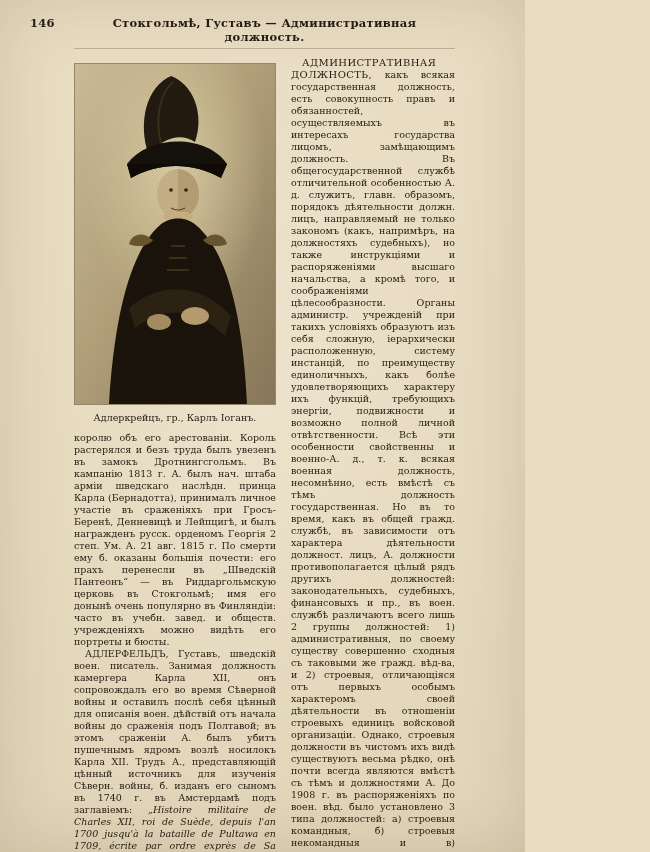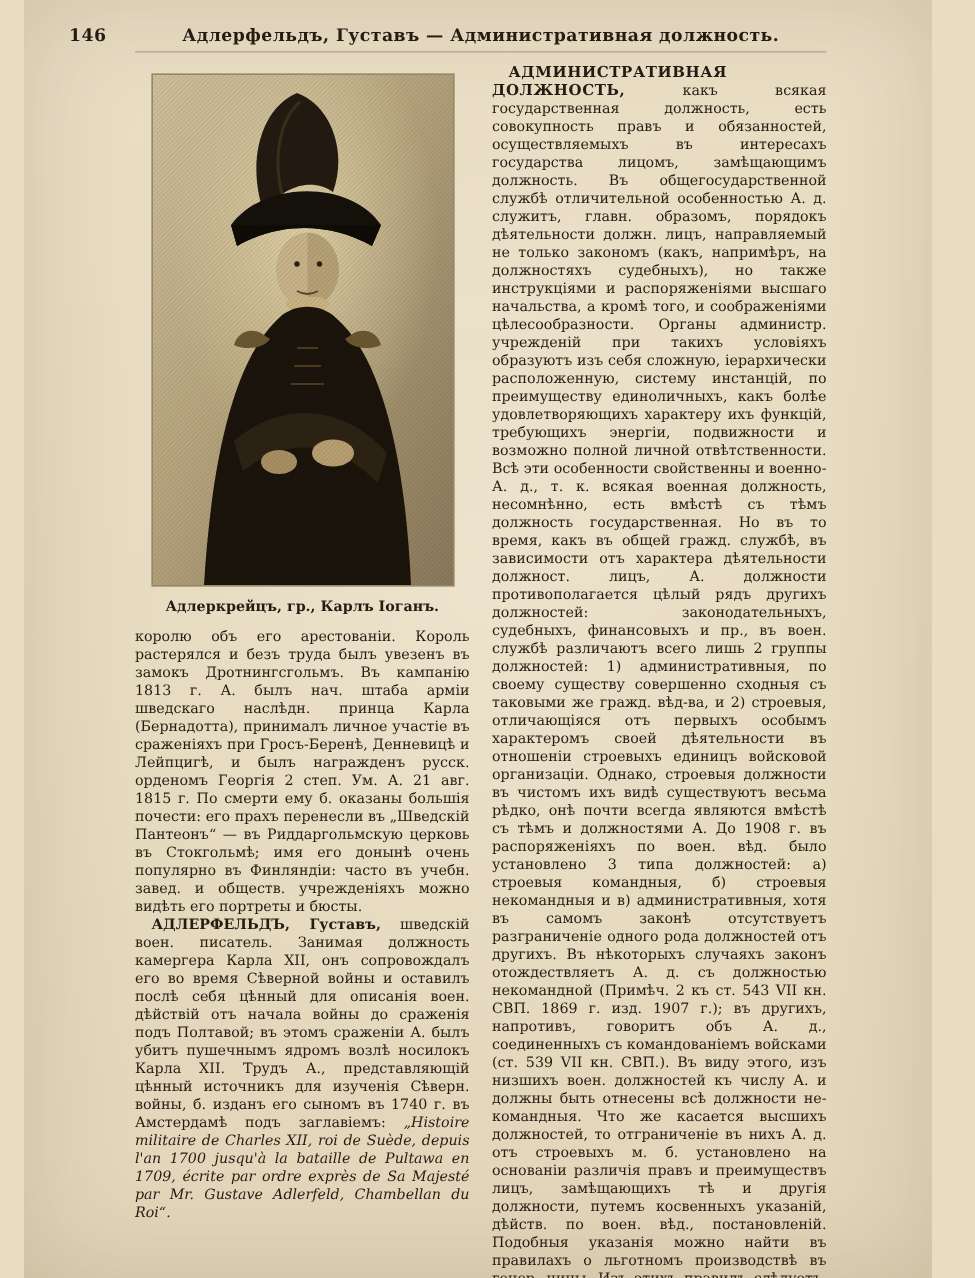--- a/index.html
+++ b/index.html
@@ -9,29 +9,28 @@
   body {
     width: 650px;
     height: 852px;
     background: #e8dcc3;
     font-family: "DejaVu Serif", "Liberation Serif", serif;
     color: #241c12;
     overflow: hidden;
   }
   .page {
     box-sizing: border-box;
-    width: 605px;
+    width: 525px;
     height: 852px;
     padding: 16px 70px 10px 74px;
     background:
       radial-gradient(ellipse at 50% 45%, rgba(255,252,240,0.25) 0%, rgba(0,0,0,0) 55%),
       linear-gradient(180deg, #e9ddc4 0%, #e6dabf 60%, #e2d5b9 100%);
     box-shadow: inset 0 0 70px rgba(90,70,40,0.18);
     position: relative;
-    margin-left: 16px;
   }
   .page-header {
     position: relative;
     text-align: center;
     font-weight: bold;
     font-size: 11.5px;
     letter-spacing: 0.3px;
     padding-bottom: 4px;
     margin-bottom: 8px;
     border-bottom: 1px solid rgba(60,45,25,0.25);
@@ -68,41 +67,40 @@
     display: inline-block;
     border: 1px solid #97876a;
     line-height: 0;
     background: #bfae88;
   }
   figcaption {
     margin-top: 5px;
     font-size: 9.5px;
     text-align: center;
     line-height: 12px;
-    font-weight: bold;
   }
   b.entry-title {
-    font-weight: bold;
+    font-weight: normal;
   }
   b.article-heading {
-    font-weight: bold;
+    font-weight: normal;
     font-size: 10px;
     letter-spacing: 0.4px;
   }
   i.french {
   }
 </style>
 </head>
 <body>
 
 <div class="page">
 
   <div class="page-header">
     <span class="page-num">146</span>
-    <span>Адлерфельдъ, Густавъ — Административная должность.</span>
+    <span>Стокгольмѣ, Густавъ — Административная должность.</span>
   </div>
 
   <div class="columns">
 
     <div class="col">
 
       <figure>
         <span class="engraving">
           <svg width="200" height="340" viewBox="0 0 200 340" xmlns="http://www.w3.org/2000/svg">
             <defs>

